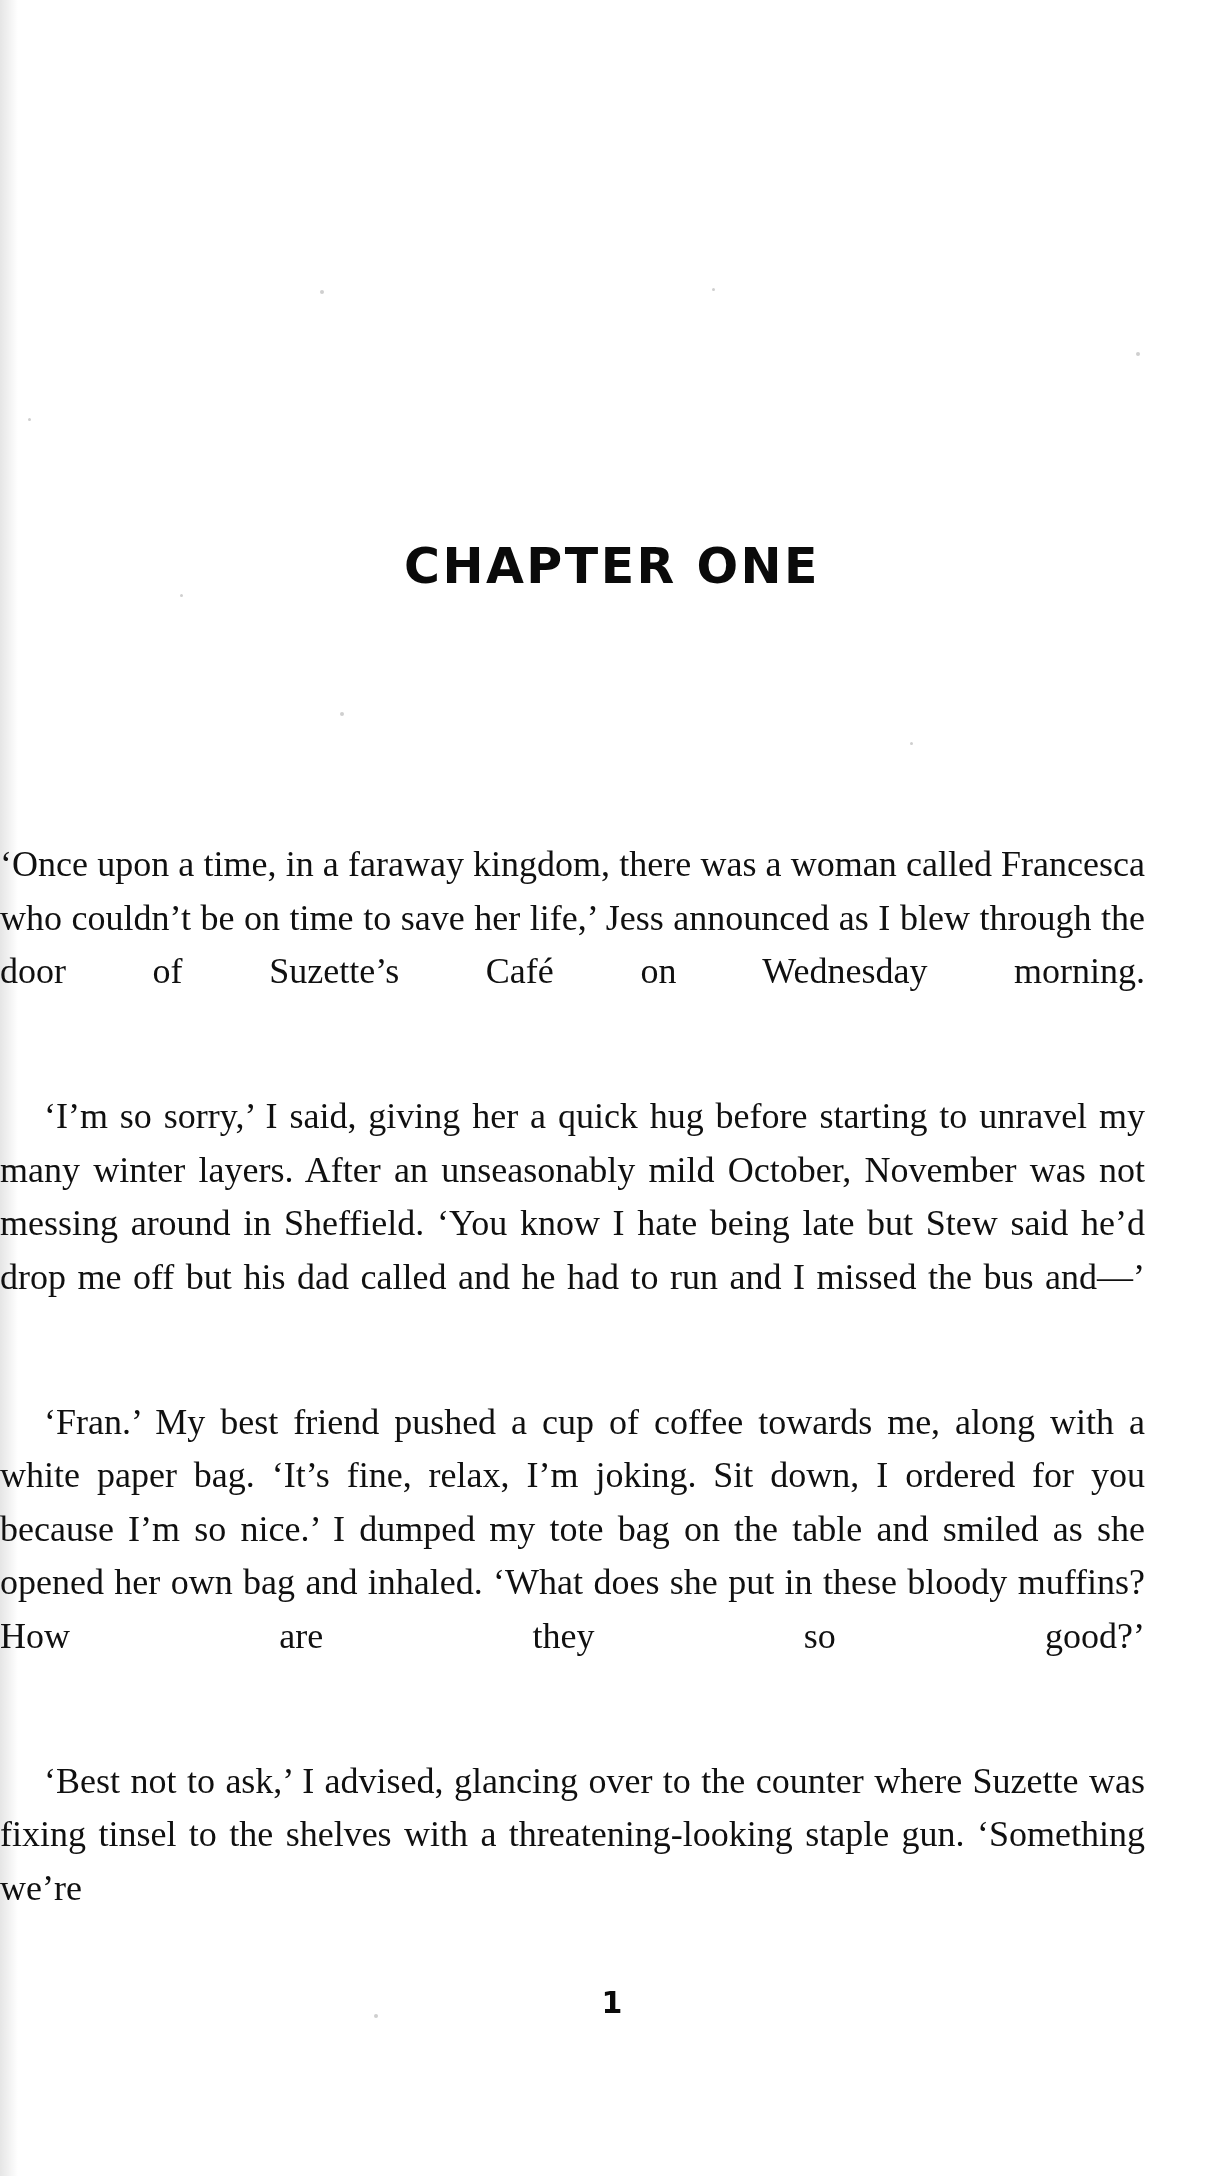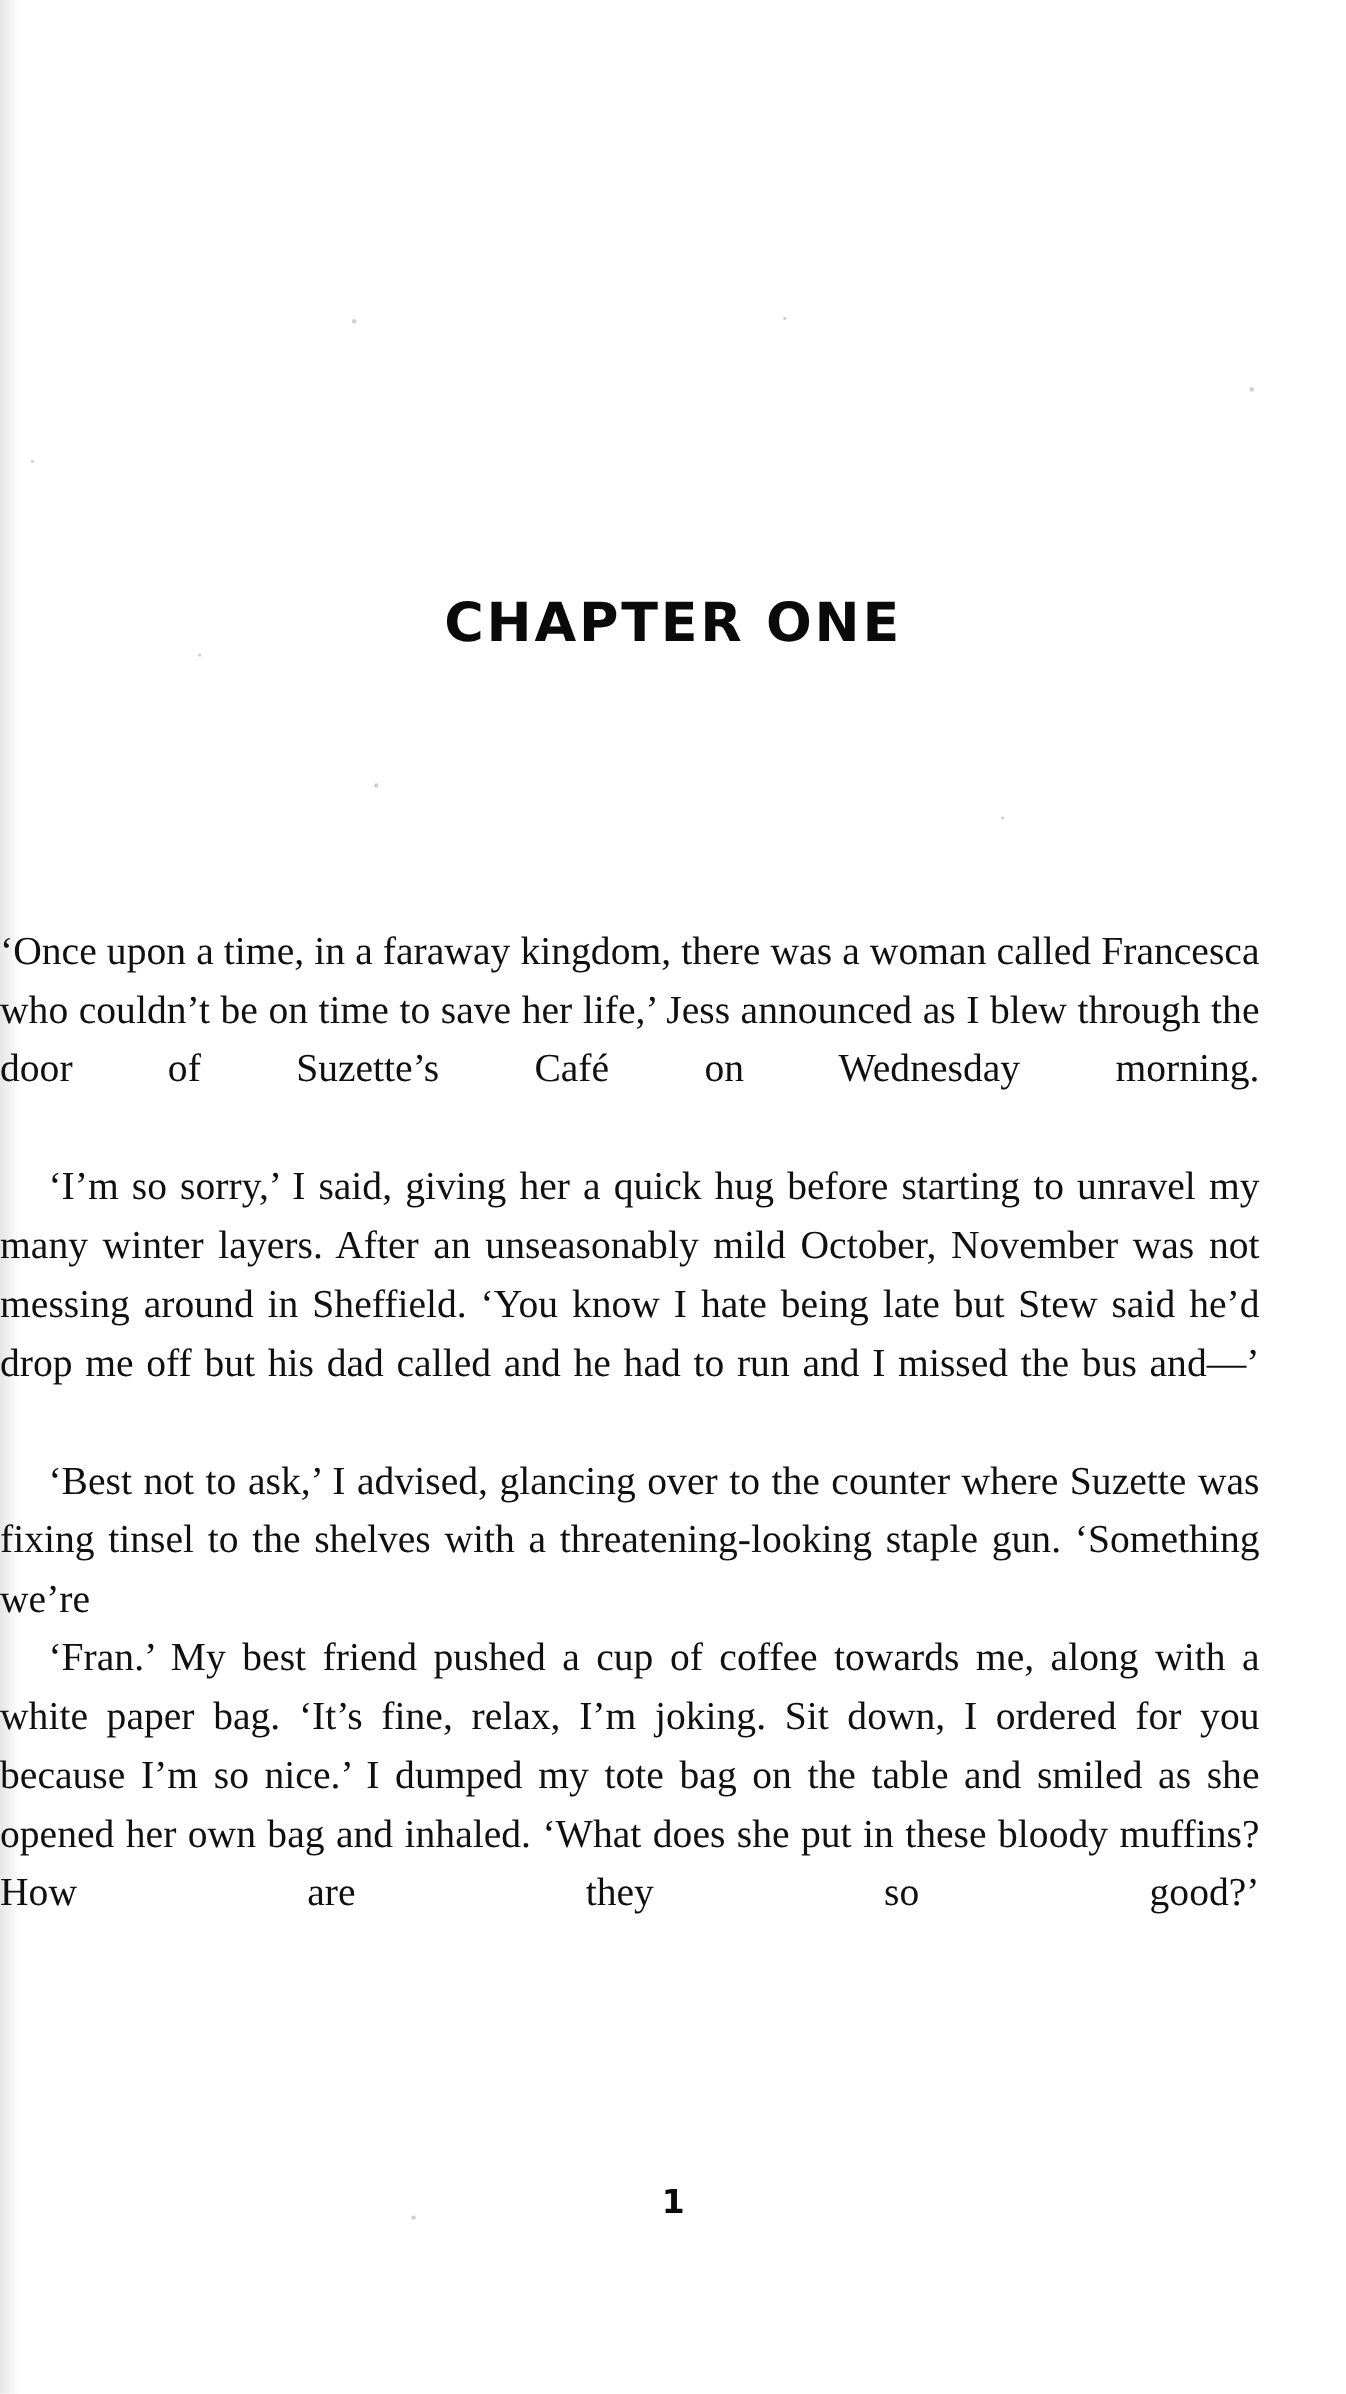--- a/index.html
+++ b/index.html
@@ -68,20 +68,21 @@
     margin: 0;
     font-size: 36px;
     line-height: 53.5px;
     text-align: justify;
     text-justify: inter-word;
     color: #101010;
     hyphens: none;
   }
   .para.indent {
     text-indent: 44px;
+    margin-top: 38px;
   }
   .para::after {
     content: "";
     display: inline-block;
     width: 100%;
   }
   .para.last::after {
     content: none;
   }
 
@@ -111,19 +112,19 @@
   <div class="speck" style="left:180px; top:594px; width:3px; height:3px;"></div>
   <div class="speck" style="left:340px; top:712px; width:4px; height:4px;"></div>
   <div class="speck" style="left:910px; top:742px; width:3px; height:3px;"></div>
   <div class="speck" style="left:374px; top:2014px; width:4px; height:4px;"></div>
 
   <h1 class="chapter-title">CHAPTER ONE</h1>
 
   <div class="body-block">
     <p class="para">‘Once upon a time, in a faraway kingdom, there was a woman called Francesca who couldn’t be on time to save her life,’ Jess announced as I blew through the door of Suzette’s Café on Wednesday morning.</p>
     <p class="para indent">‘I’m so sorry,’ I said, giving her a quick hug before starting to unravel my many winter layers. After an unseasonably mild October, November was not messing around in Sheffield. ‘You know I hate being late but Stew said he’d drop me off but his dad called and he had to run and I missed the bus and—’</p>
+    <p class="para indent">‘Fran.’ My best friend pushed a cup of coffee towards me, along with a white paper bag. ‘It’s fine, relax, I’m joking. Sit down, I ordered for you because I’m so nice.’ I dumped my tote bag on the table and smiled as she opened her own bag and inhaled. ‘What does she put in these bloody muffins? How are they so good?’</p>
     <p class="para indent last">‘Best not to ask,’ I advised, glancing over to the counter where Suzette was fixing tinsel to the shelves with a threatening-looking staple gun. ‘Something we’re</p>
-    <p class="para indent">‘Fran.’ My best friend pushed a cup of coffee towards me, along with a white paper bag. ‘It’s fine, relax, I’m joking. Sit down, I ordered for you because I’m so nice.’ I dumped my tote bag on the table and smiled as she opened her own bag and inhaled. ‘What does she put in these bloody muffins? How are they so good?’</p>
   </div>
 
   <div class="folio">1</div>
 
 </div>
 
 </body></html>

